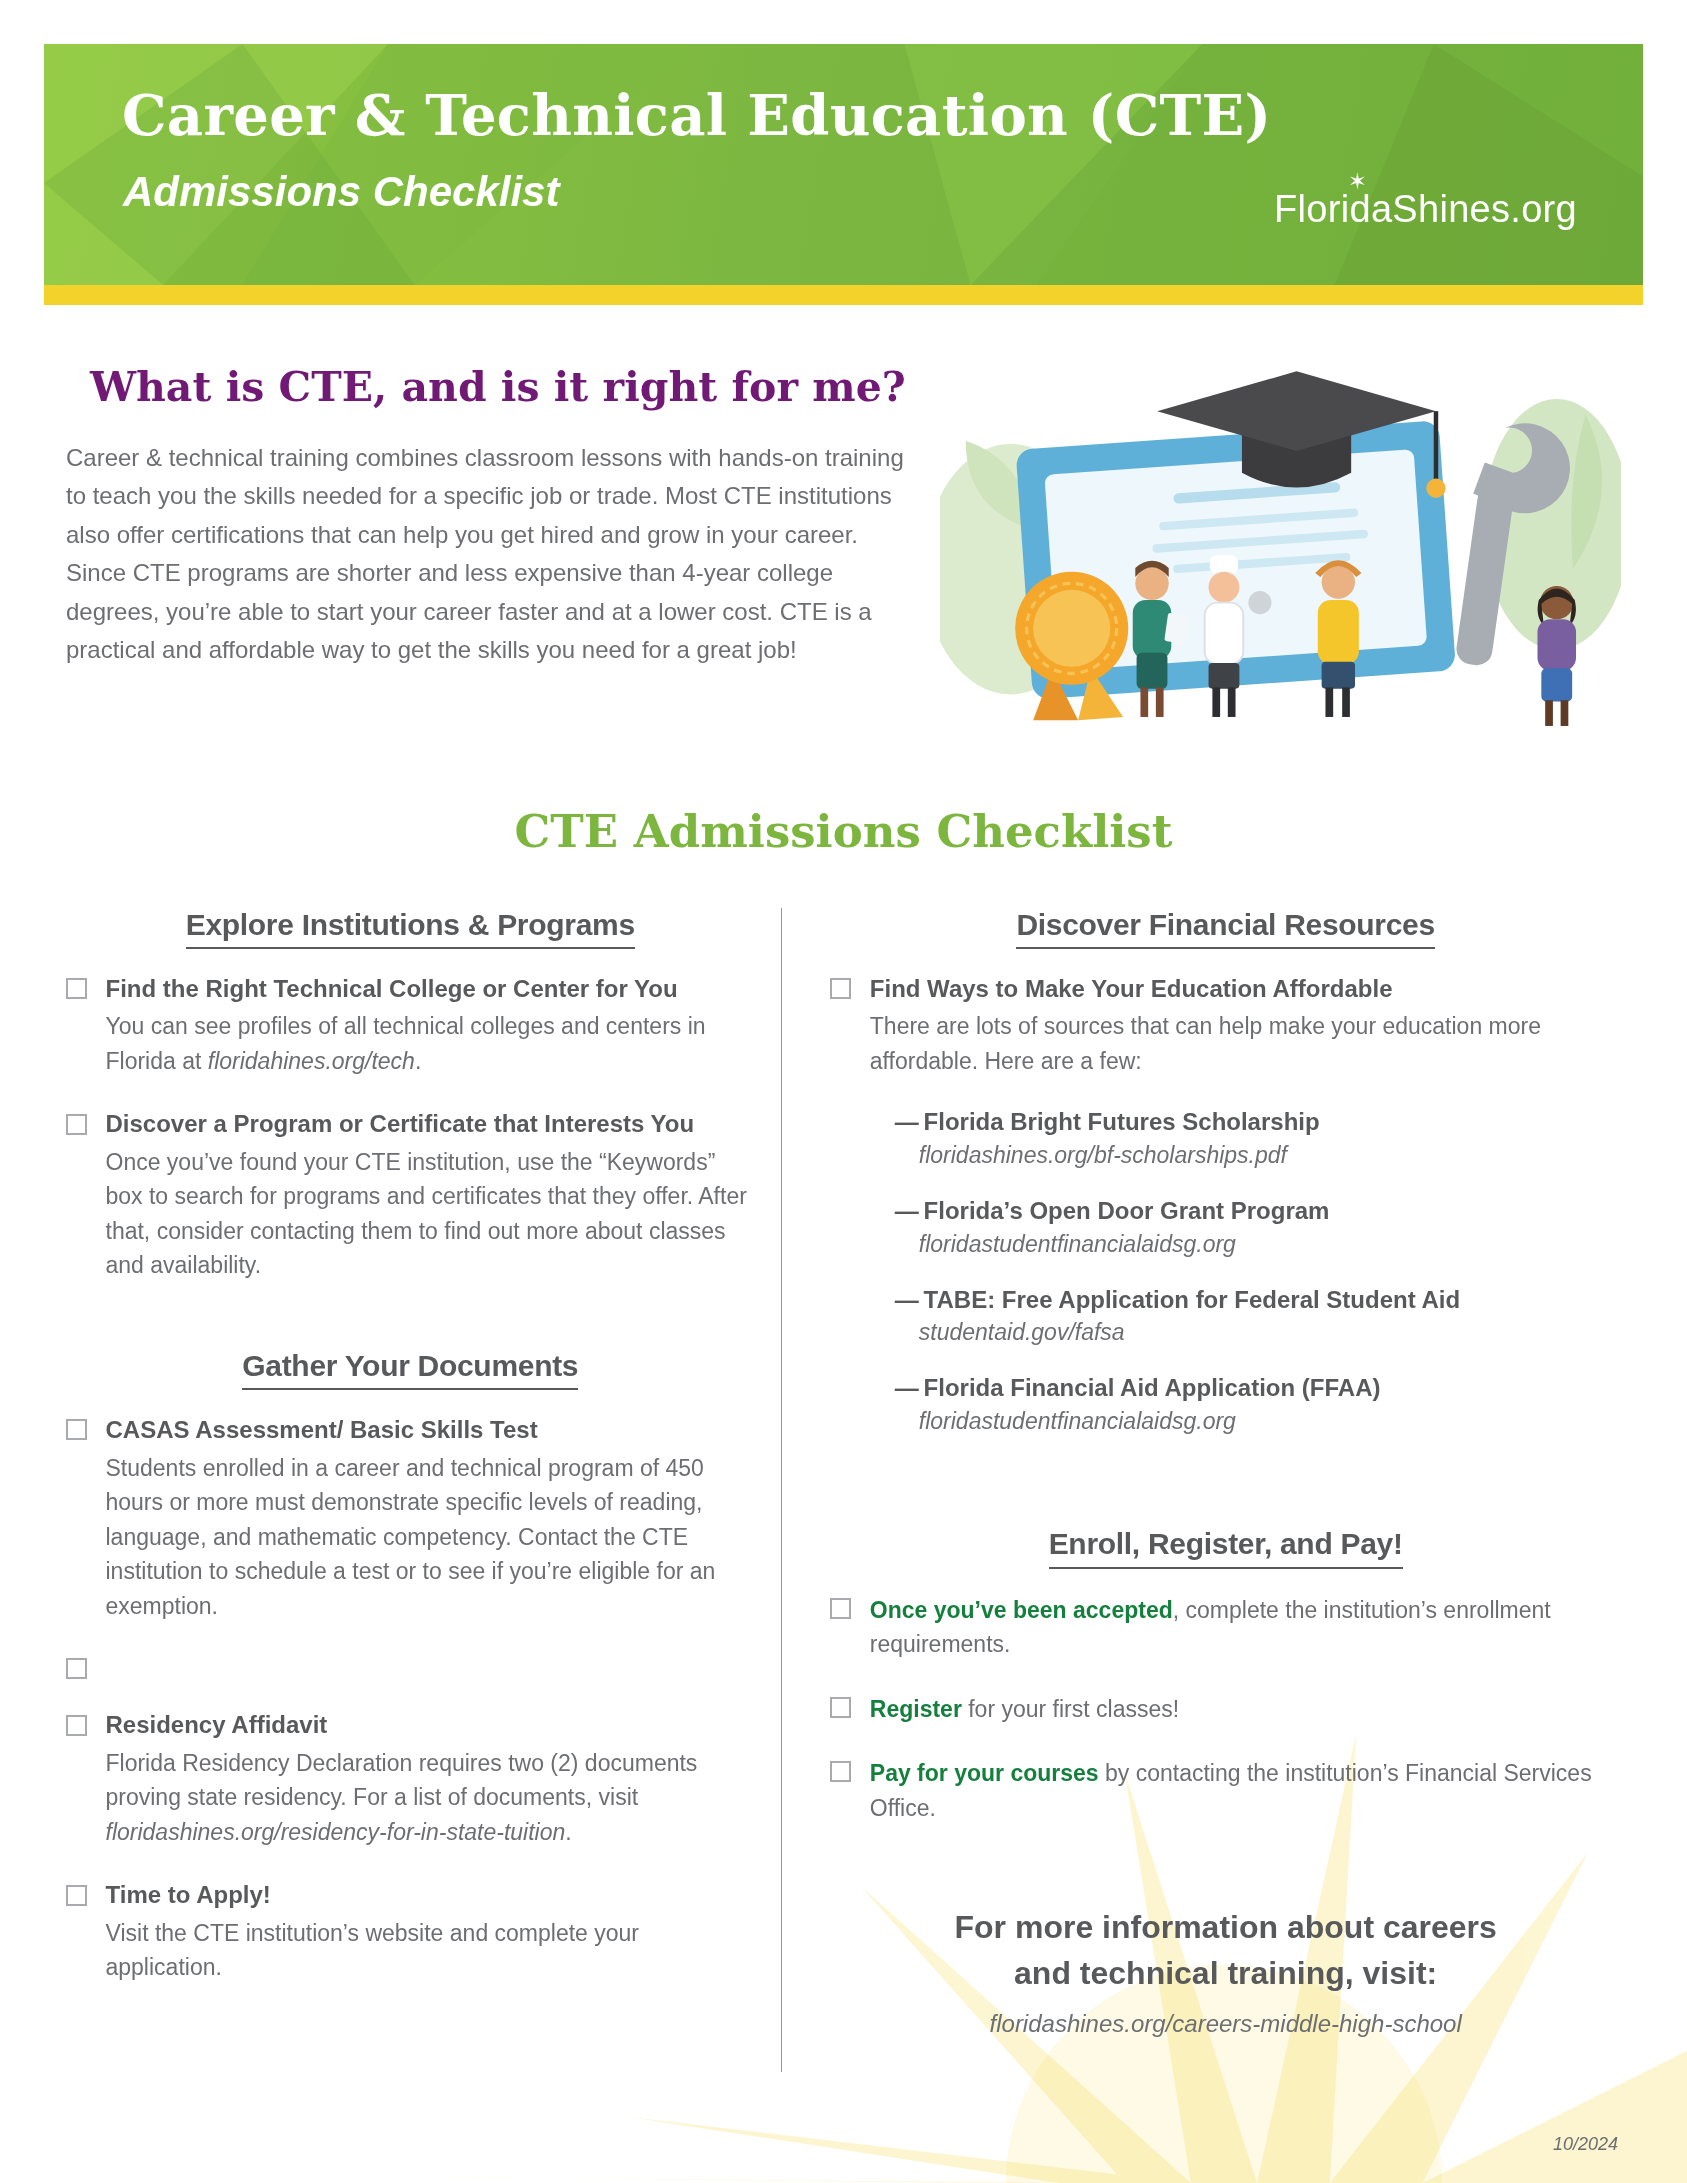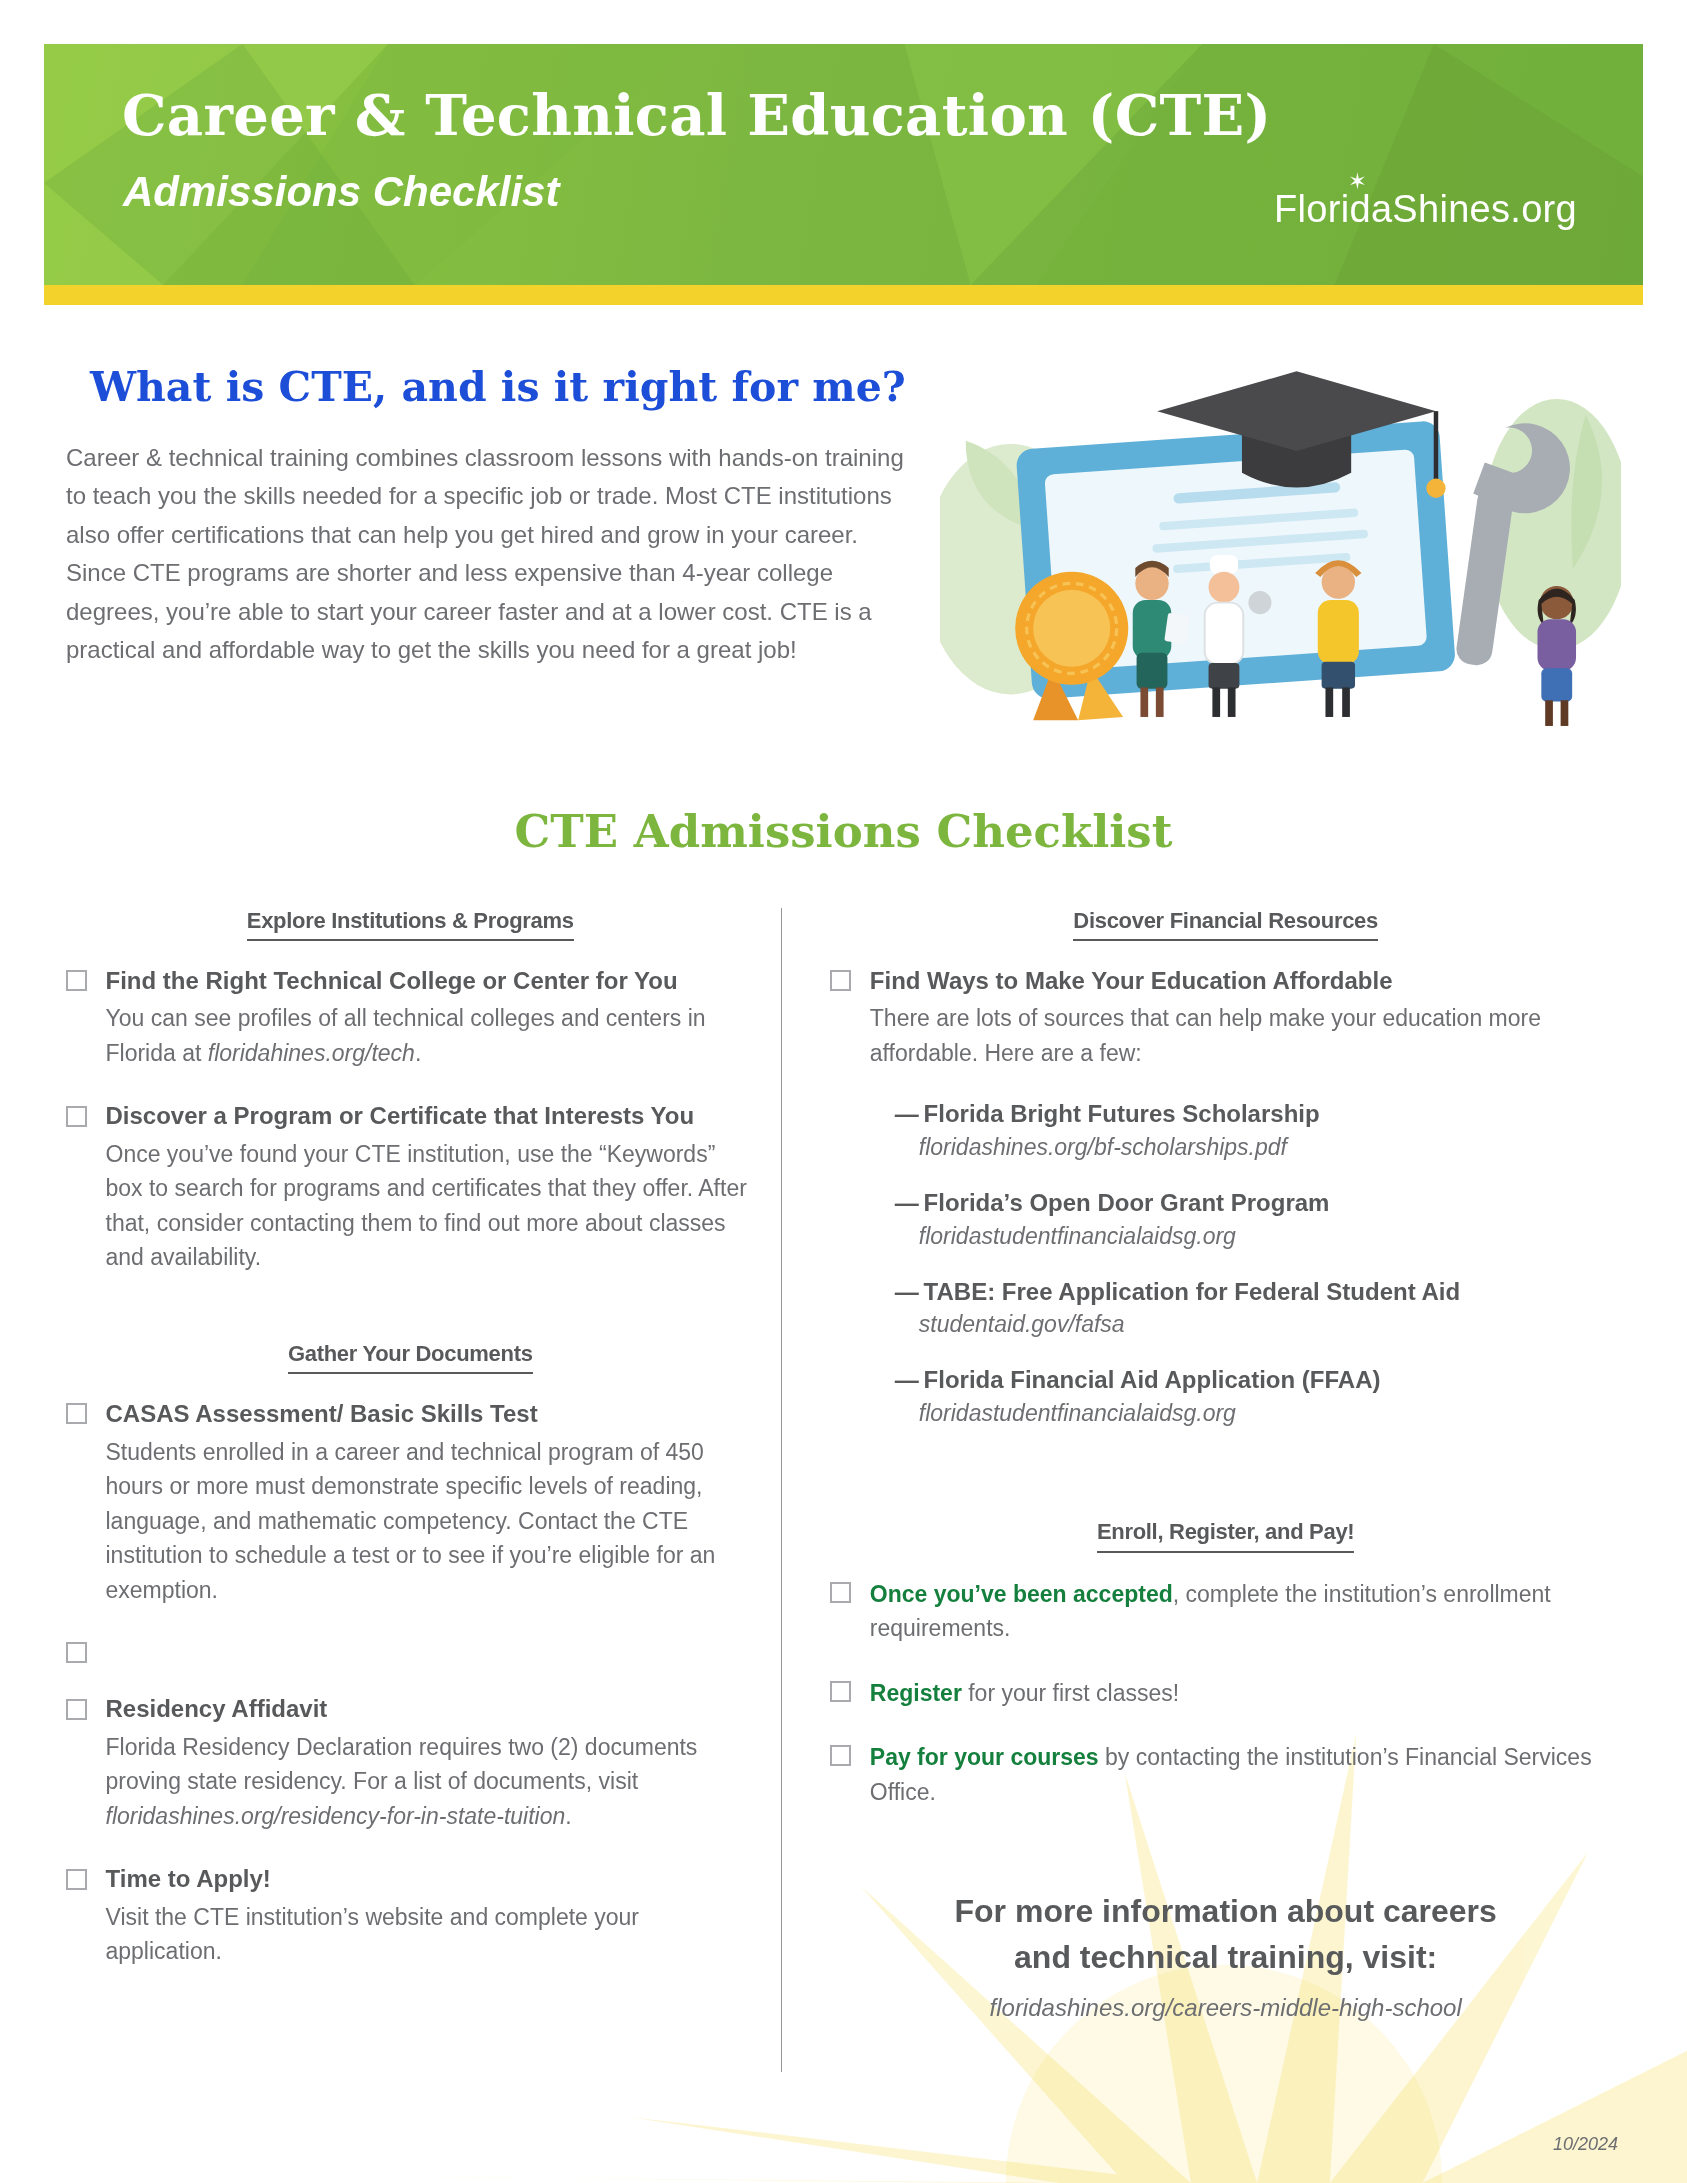--- a/index.html
+++ b/index.html
@@ -55,21 +55,21 @@
     display: flex;
     justify-content: space-between;
     align-items: flex-start;
     margin: 58px 66px 0 66px;
   }
   .intro-text { width: 840px; }
   .intro-heading {
     font-family: "DejaVu Serif", serif;
     font-weight: bold;
     font-size: 41px;
-    color: #1d4ed8;
+    color: #701a75;
     margin-left: 24px;
     margin-bottom: 28px;
   }
   .intro-body {
     font-size: 24px;
     line-height: 1.6;
     color: #6d6e71;
   }
   .intro-illustration { width: 681px; height: 397px; margin-top: -18.5px; flex: none; }
 
@@ -93,21 +93,21 @@
     min-height: 1164px;
   }
   .col-left { width: 715px; flex: none; padding-right: 26.5px; }
   .column-divider { width: 1.3px; background: #939598; flex: none; }
   .col-right { flex: 1; padding-left: 48px; }
 
   .col-heading { text-align: center; margin-bottom: 24px; }
   .col-heading span {
     display: inline-block;
     font-weight: bold;
-    font-size: 22px;
+    font-size: 30px;
     color: #58595b;
     border-bottom: 2.6px solid #58595b;
     padding-bottom: 5.3px;
     letter-spacing: -0.3px;
   }
   .section-gap { margin-top: 66px; }
 
   .item { display: flex; gap: 18.5px; margin-bottom: 30px; }
   .checkbox {
     width: 21px; height: 21px; flex: none;

